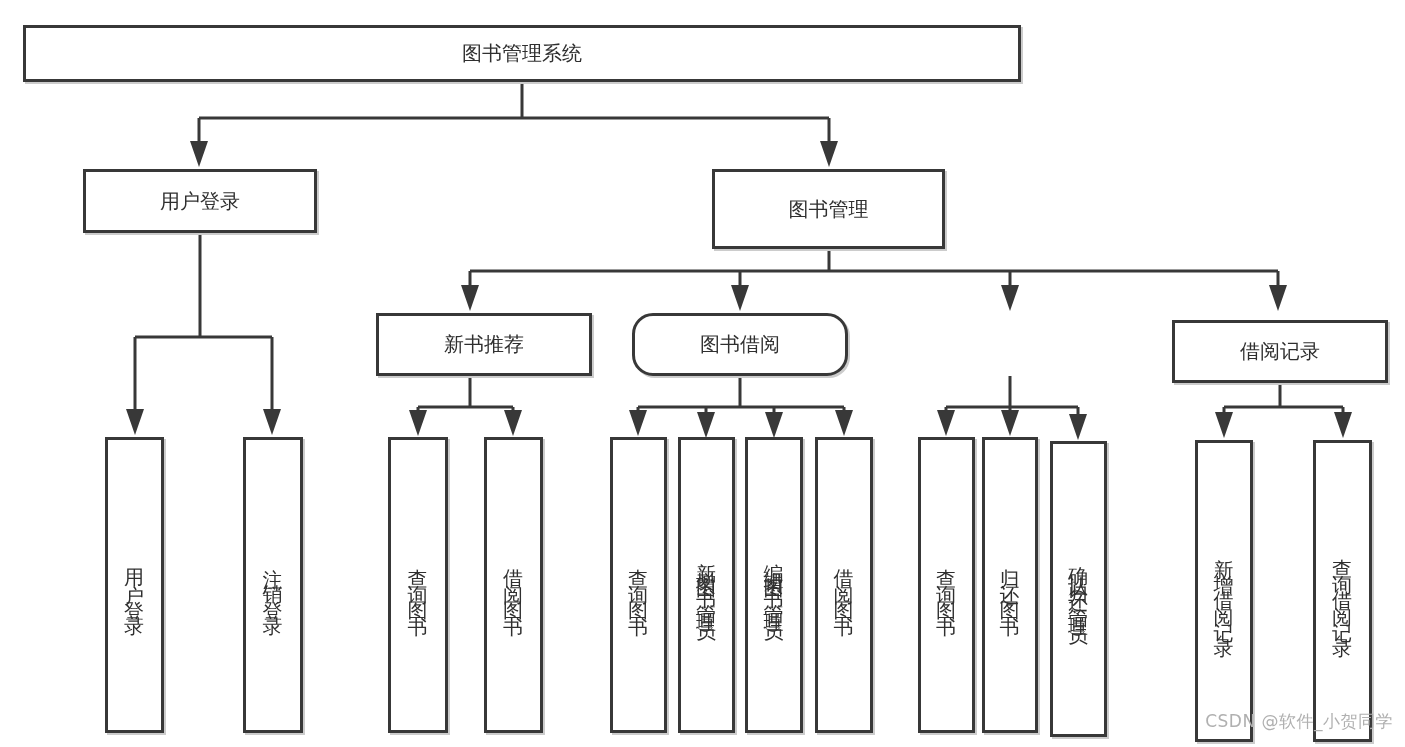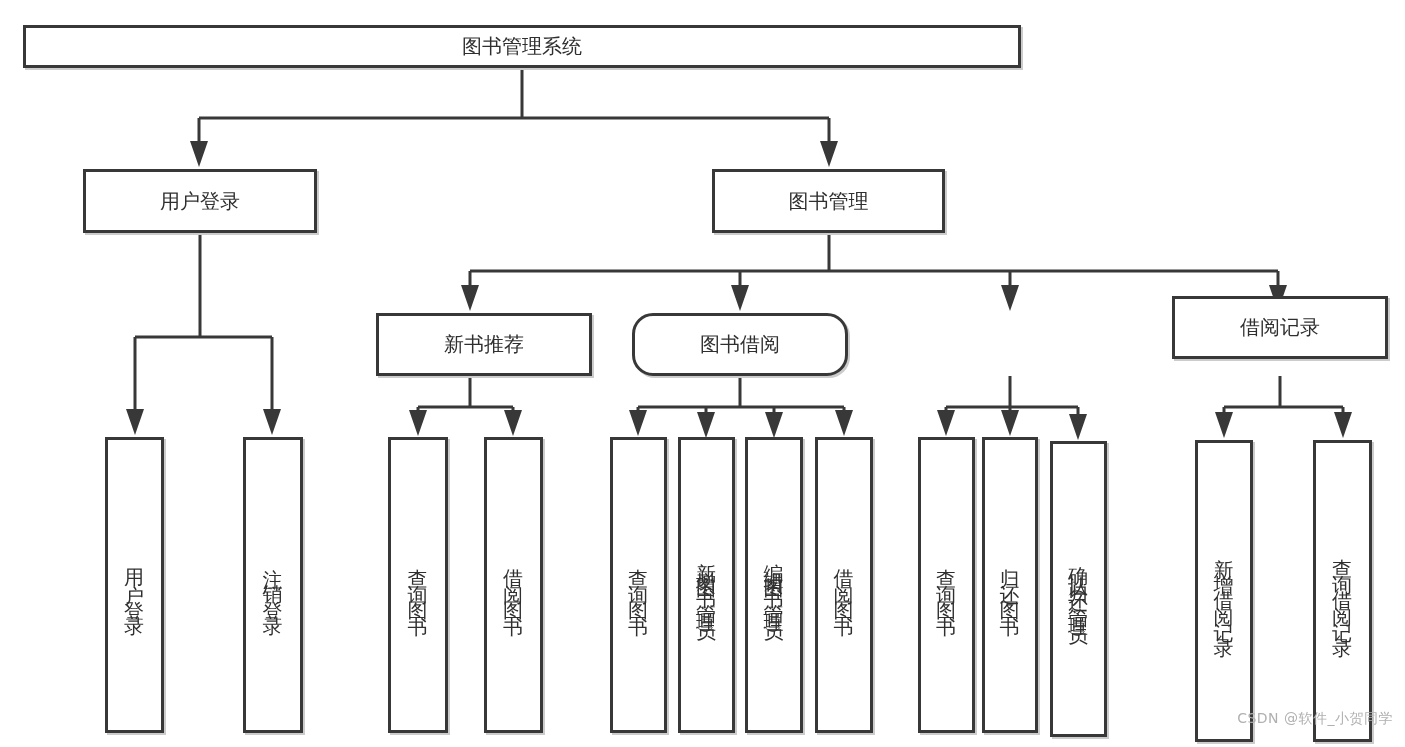--- a/index.html
+++ b/index.html
@@ -42,21 +42,21 @@
     white-space: normal;
     line-height: 1;
   }
   .leaf.tight {
     letter-spacing: 0.42em;
   }
   #watermark {
     position: absolute;
     right: 12px;
     top: 710px;
-    font-size: 14px;
+    font-size: 17px;
     color: #b0b0b0;
     z-index: 5;
     letter-spacing: 0.5px;
   }
 </style>
 </head>
 <body>
 
 <div id="canvas">
 
@@ -93,28 +93,28 @@
       <polygon points="774,438 765,412 783,412"></polygon>
       <polygon points="844,436 835,410 853,410"></polygon>
       <polygon points="946,436 937,410 955,410"></polygon>
       <polygon points="1010,436 1001,410 1019,410"></polygon>
       <polygon points="1078,440 1069,414 1087,414"></polygon>
       <polygon points="1224,438 1215,412 1233,412"></polygon>
       <polygon points="1343,438 1334,412 1352,412"></polygon>
     </g>
   </svg>
 
-  <div class="box" style="left:23px; top:25px; width:998px; height:43px;">图书管理系统</div>
+  <div class="box" style="left:23px; top:25px; width:998px; height:57px;">图书管理系统</div>
 
   <div class="box" style="left:83px; top:169px; width:234px; height:64px;">用户登录</div>
-  <div class="box" style="left:712px; top:169px; width:233px; height:64px;">图书管理</div>
+  <div class="box" style="left:712px; top:169px; width:233px; height:80px;">图书管理</div>
 
   <div class="box" style="left:376px; top:313px; width:216px; height:63px;">新书推荐</div>
   <div class="box" style="left:632px; top:313px; width:216px; height:63px;border-radius:21px;">图书借阅</div>
-  <div class="box" style="left:1172px; top:296px; width:216px; height:63px;">借阅记录</div>
+  <div class="box" style="left:1172px; top:320px; width:216px; height:63px;">借阅记录</div>
 
   <div class="box leaf" style="left:105px; top:437px; width:59px; height:296px;">用户登录</div>
   <div class="box leaf" style="left:243px; top:437px; width:60px; height:296px;">注销登录</div>
 
   <div class="box leaf" style="left:388px; top:437px; width:60px; height:296px;">查询图书</div>
   <div class="box leaf" style="left:484px; top:437px; width:59px; height:296px;">借阅图书</div>
 
   <div class="box leaf" style="left:610px; top:437px; width:57px; height:296px;">查询图书</div>
   <div class="box leaf tight" style="left:678px; top:437px; width:57px; height:296px;">新增图书（管理员）</div>
   <div class="box leaf tight" style="left:745px; top:437px; width:58px; height:296px;">编辑图书（管理员）</div>

